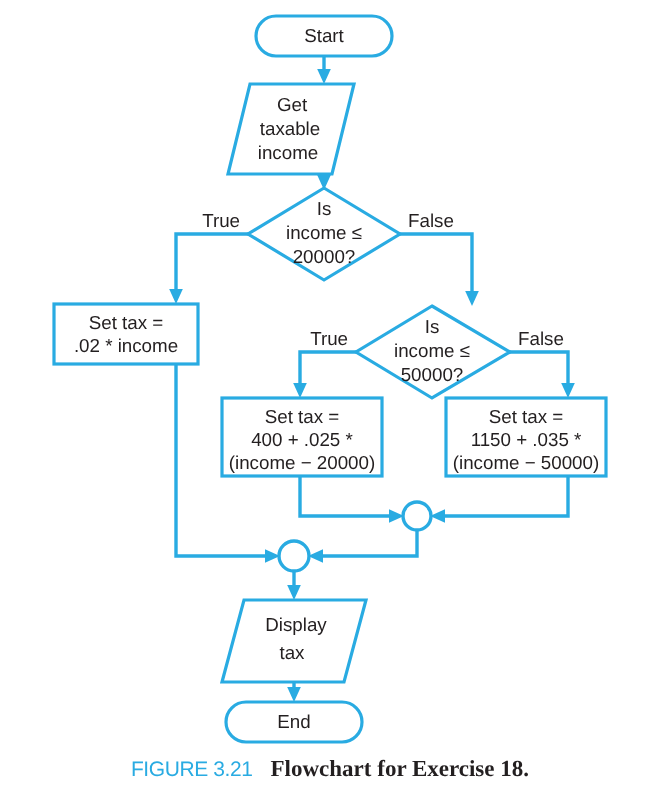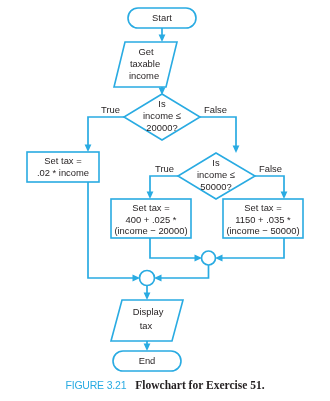--- a/index.html
+++ b/index.html
@@ -189,16 +189,16 @@
       <text class="node-text" x="146" y="327">tax</text>
     </g>
 
     <g>
       <rect class="shape" x="113" y="351" width="68" height="20" rx="10" ry="10"></rect>
       <text class="node-text" x="147" y="361.5">End</text>
     </g>
   </svg>
 
   <div class="caption">
-    <span class="caption-number">FIGURE 3.21</span><span class="caption-title">Flowchart for Exercise 51.</span>
+    <span class="caption-number">FIGURE 3.21</span><span class="caption-title">Flowchart for Exercise 18.</span>
   </div>
 
 </div>
 
 </body></html>

